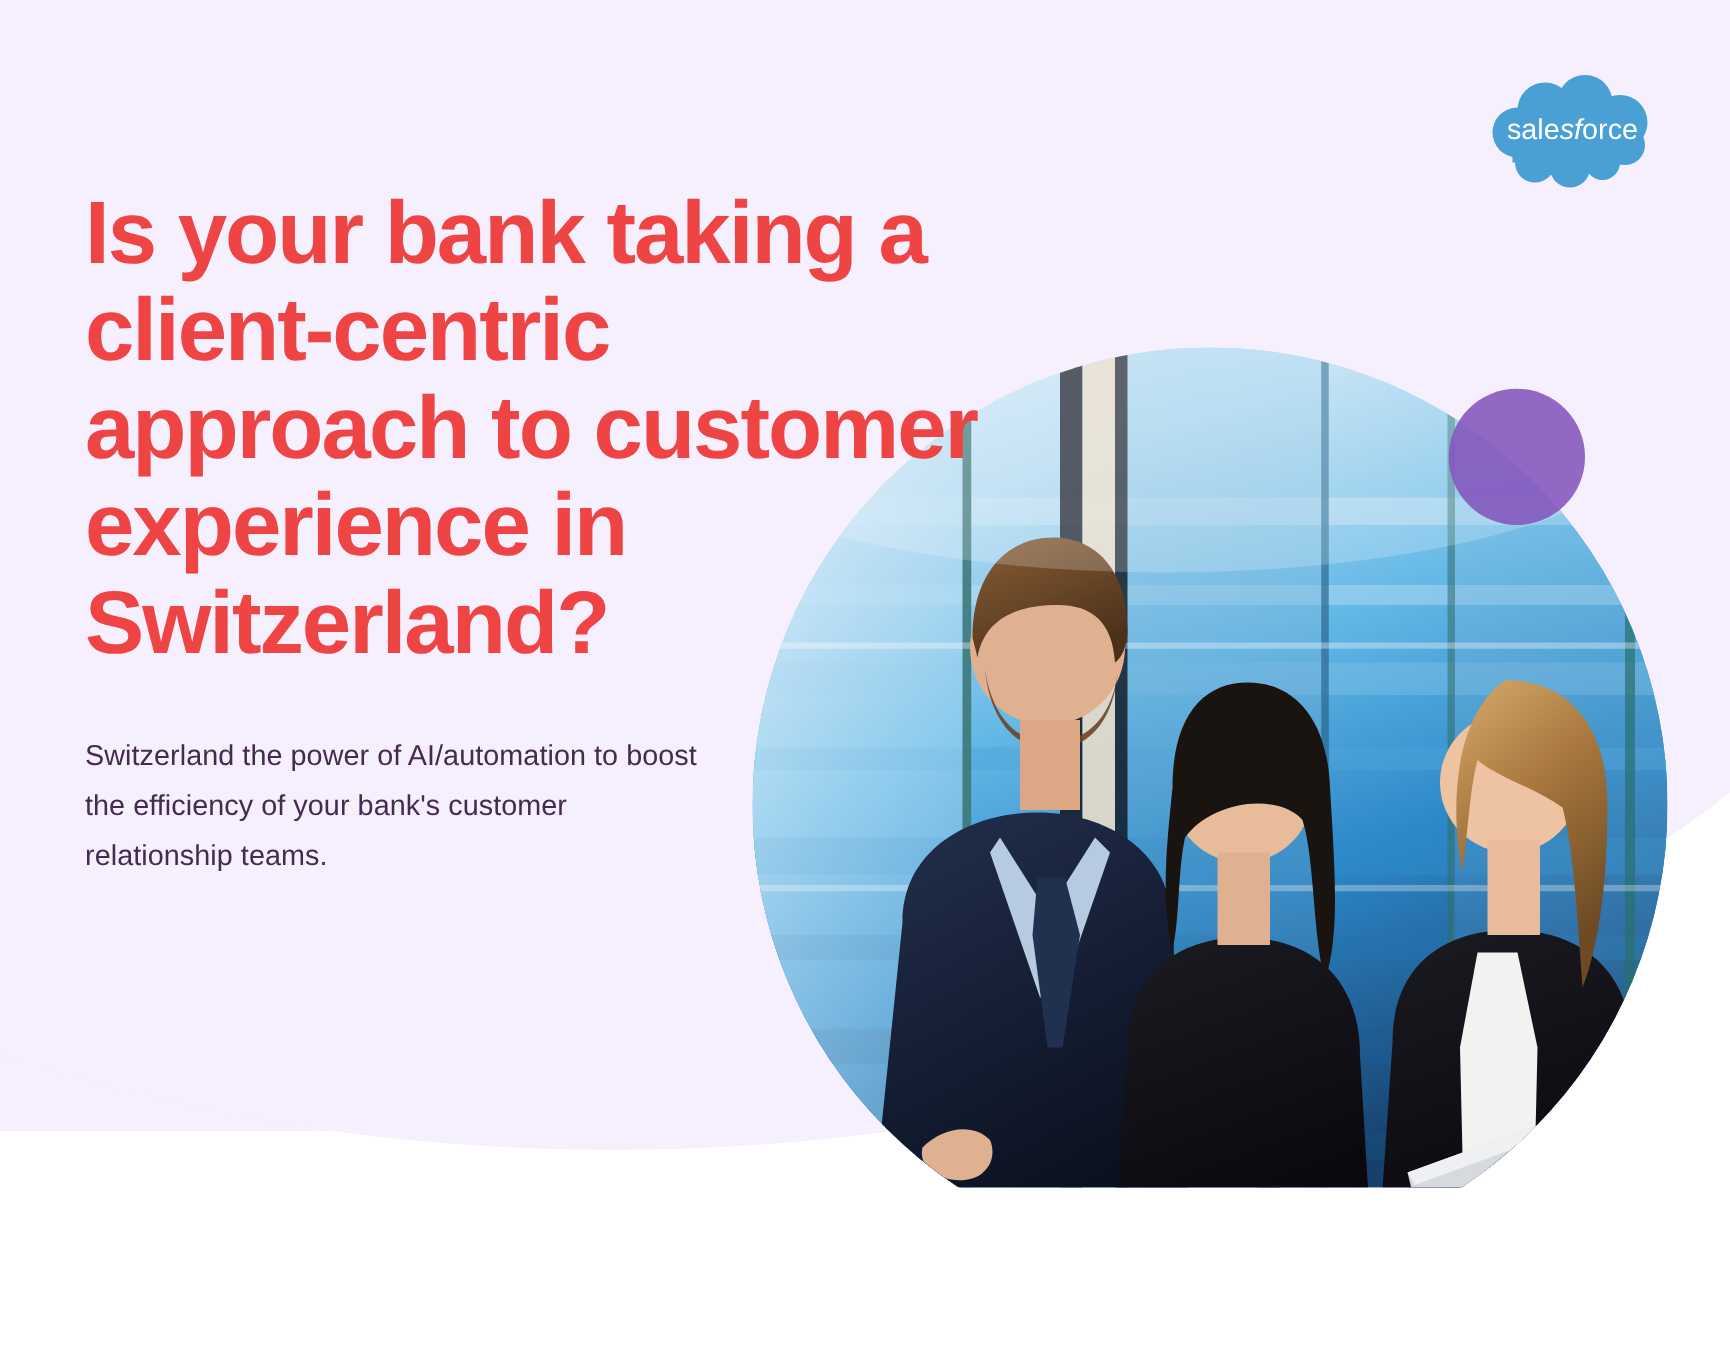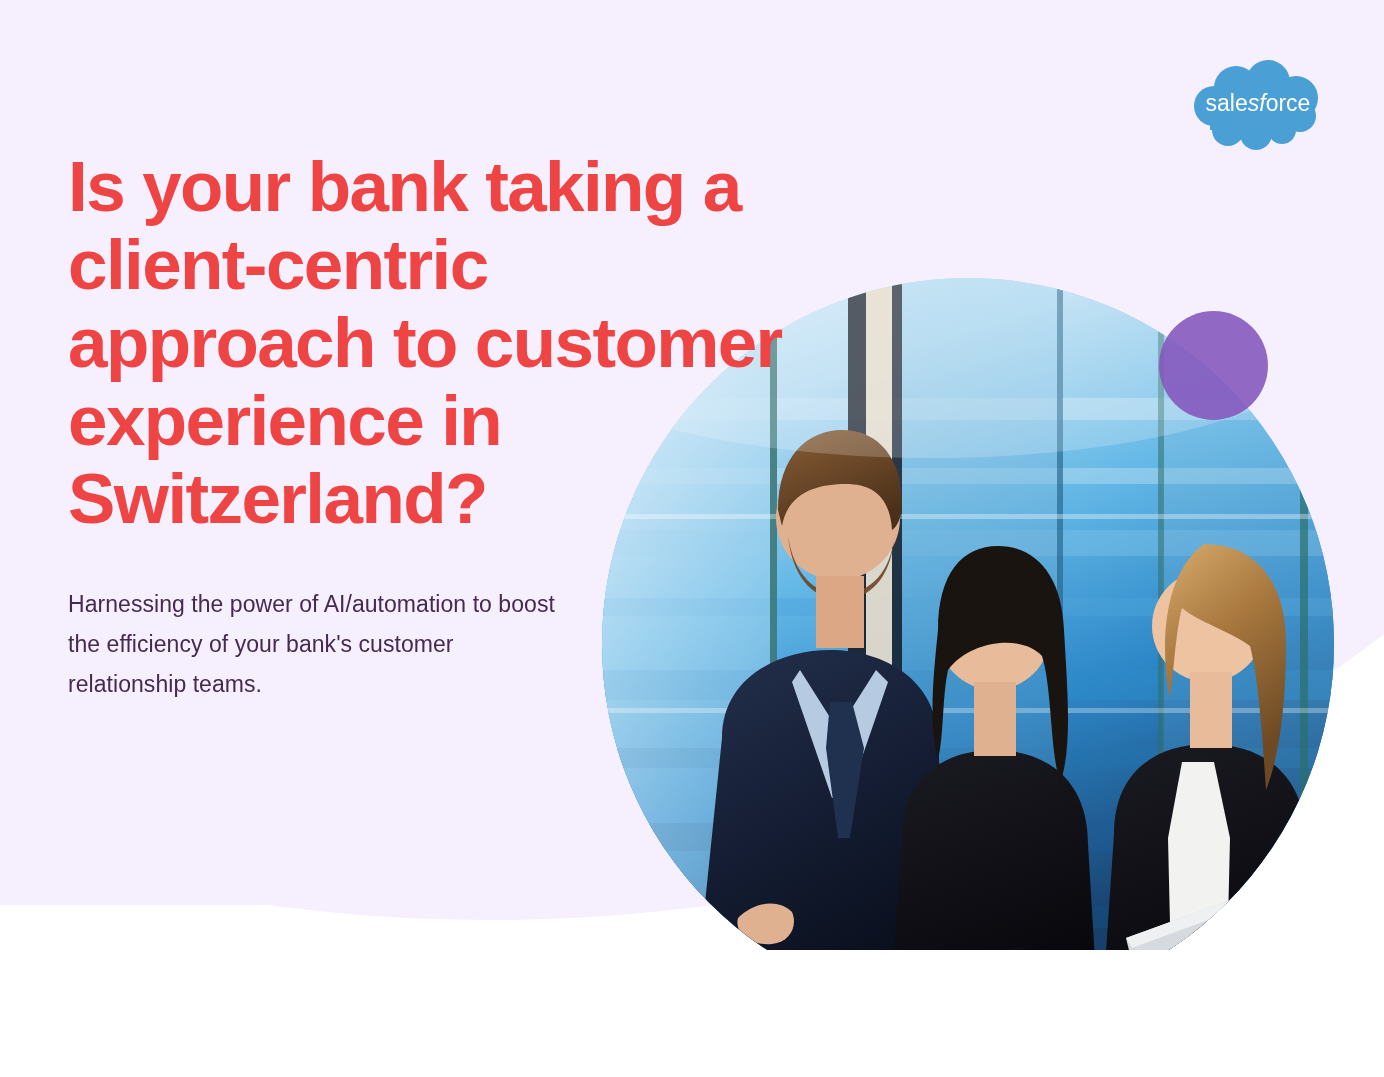--- a/index.html
+++ b/index.html
@@ -145,21 +145,21 @@
         <circle cx="66" cy="76" r="16" fill="#4A9FD5"></circle>
         <circle cx="92" cy="72" r="14" fill="#4A9FD5"></circle>
         <rect x="20" y="30" width="92" height="42" fill="#4A9FD5"></rect>
       </g>
       <text x="68" y="53" text-anchor="middle" font-family="Liberation Sans, sans-serif" font-size="23" fill="#FFFFFF">sale<tspan font-style="italic">sf</tspan>orce</text>
     </svg>
   </div>
 
   <div class="copy">
     <h1 class="headline">Is your bank taking a client-centric approach to customer experience in Switzerland?</h1>
-    <p class="subtitle">Harnessing the power of AI/automation to boost the efficiency of your bank's customer relationship teams.</p>
+    <p class="subtitle">Switzerland the power of AI/automation to boost the efficiency of your bank's customer relationship teams.</p>
   </div>
 
   <div class="photo-circle">
     <div class="photo-inner">
       <svg viewBox="0 0 732 732" preserveAspectRatio="xMidYMid slice" xmlns="http://www.w3.org/2000/svg" aria-hidden="true">
         <defs>
           <linearGradient id="sky" x1="0" y1="0" x2="0.35" y2="1">
             <stop offset="0%" stop-color="#ddeef9"></stop>
             <stop offset="22%" stop-color="#b6dcf2"></stop>
             <stop offset="46%" stop-color="#63b8e6"></stop>

